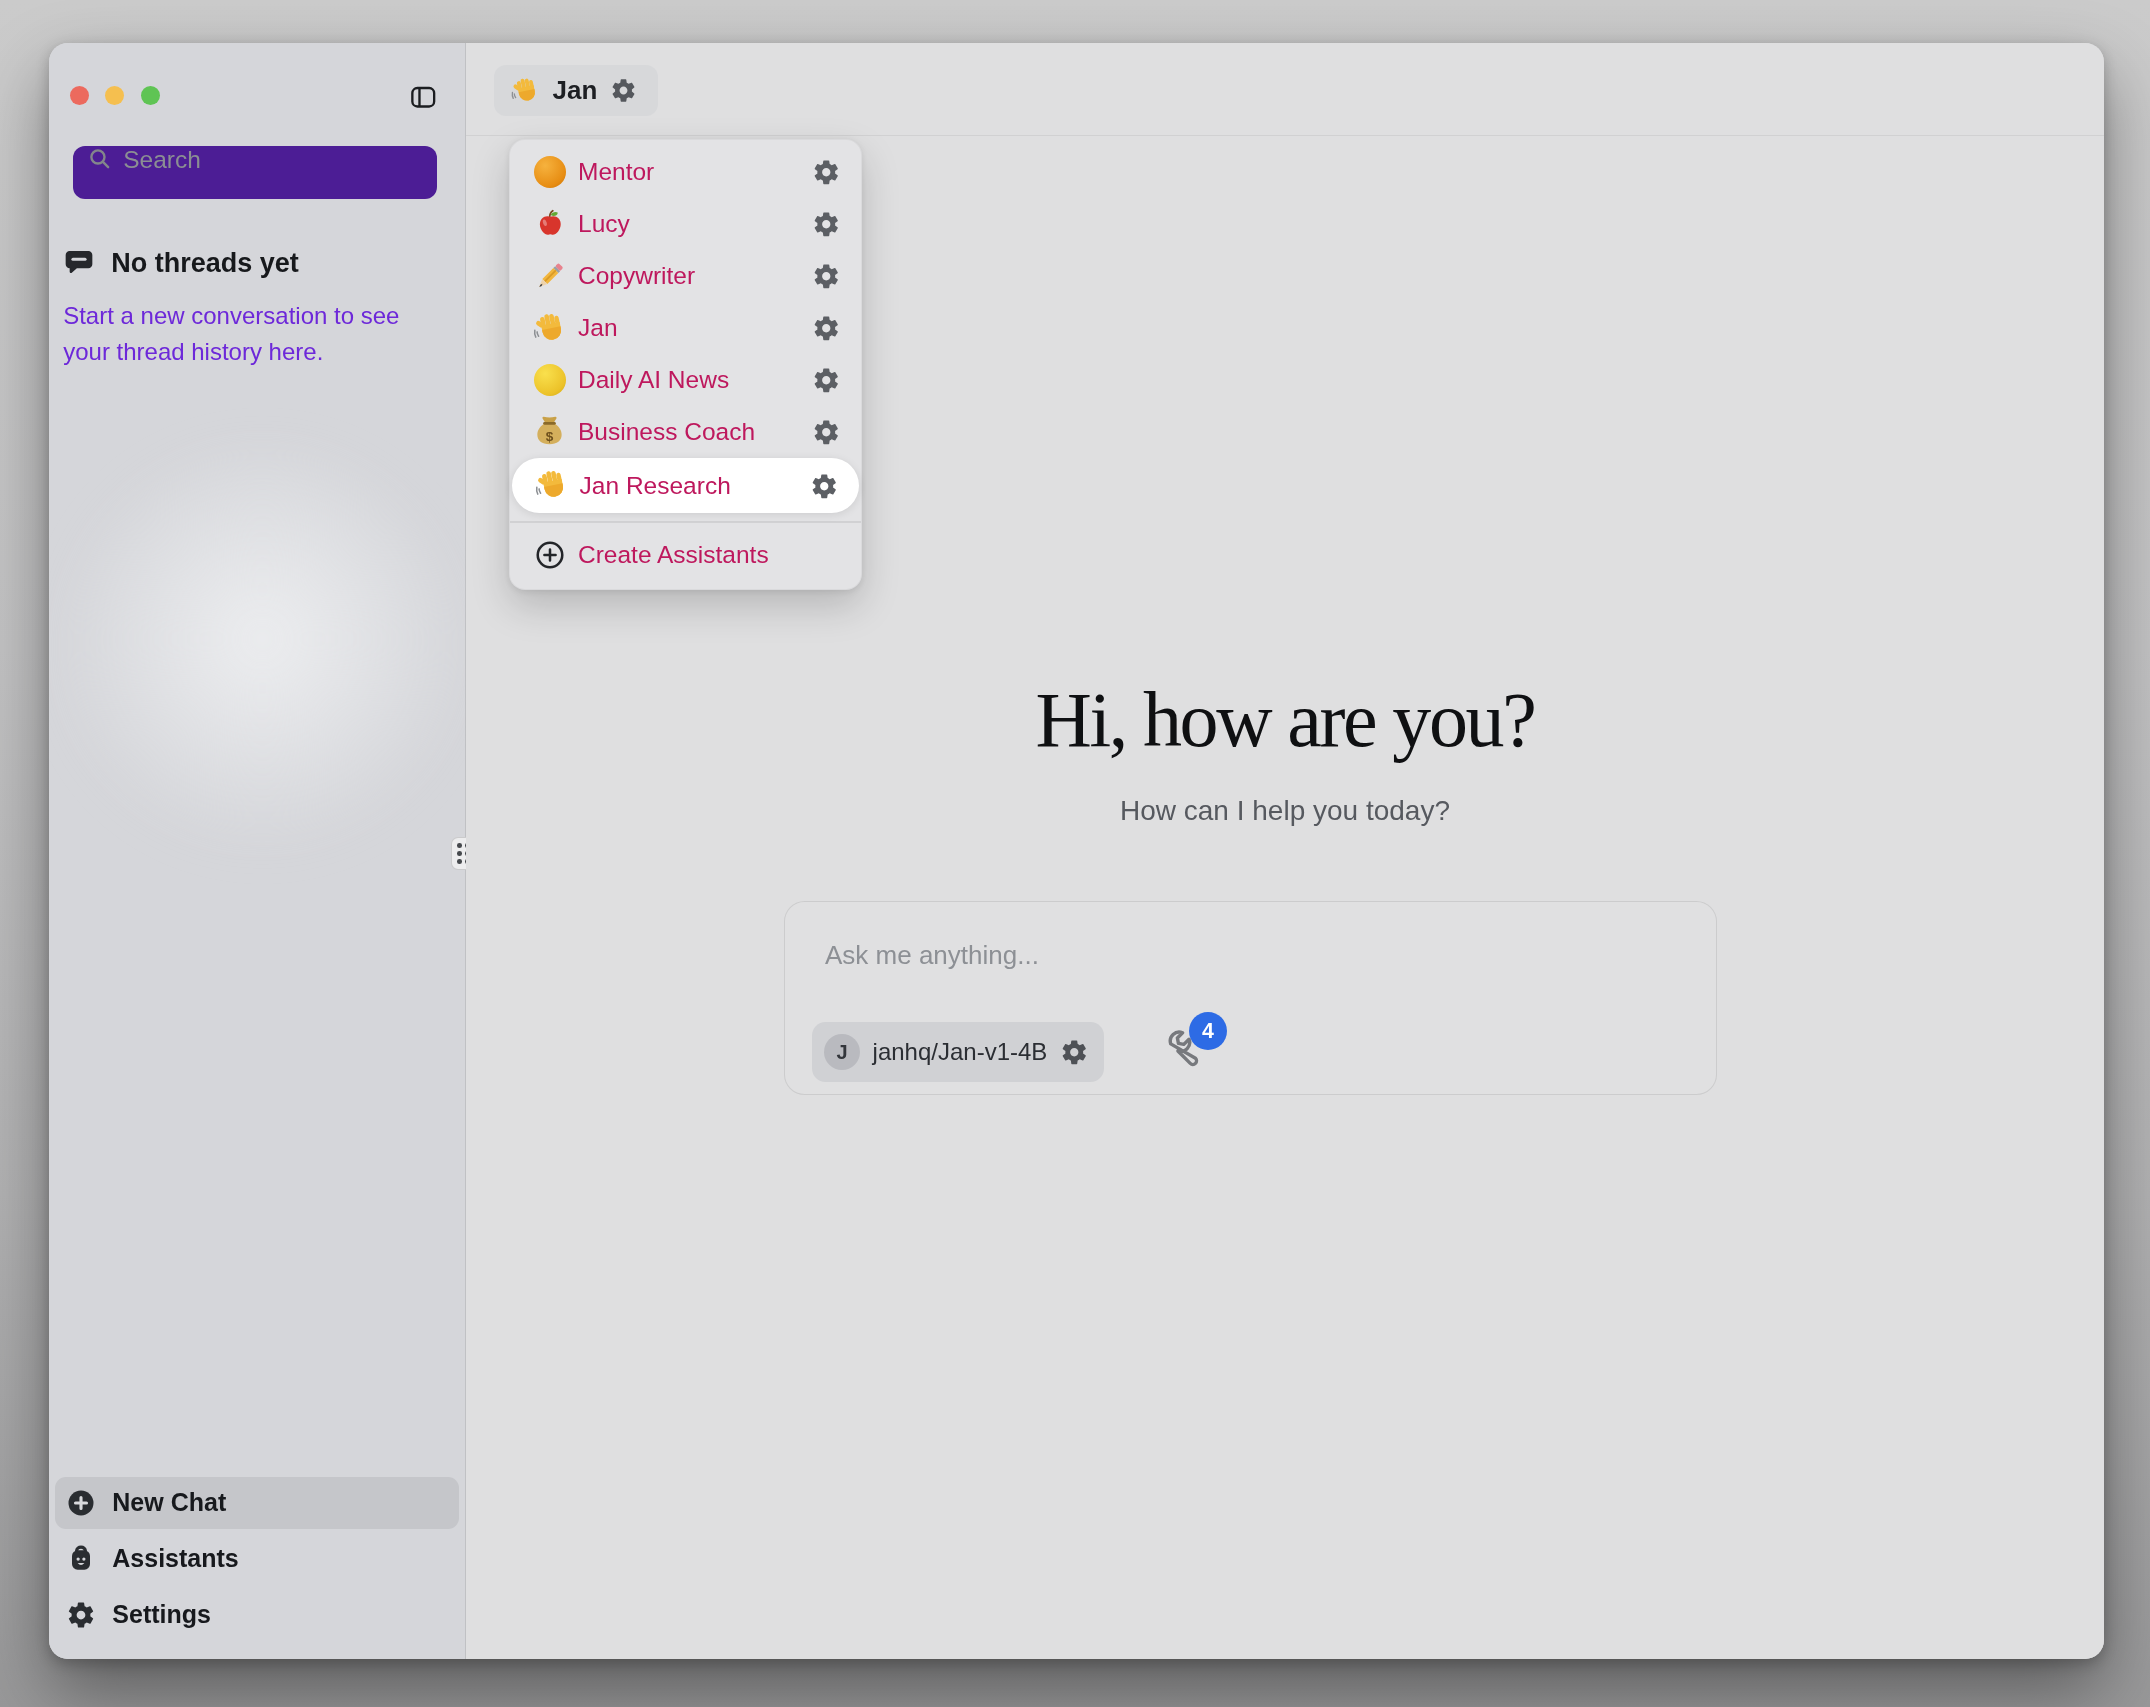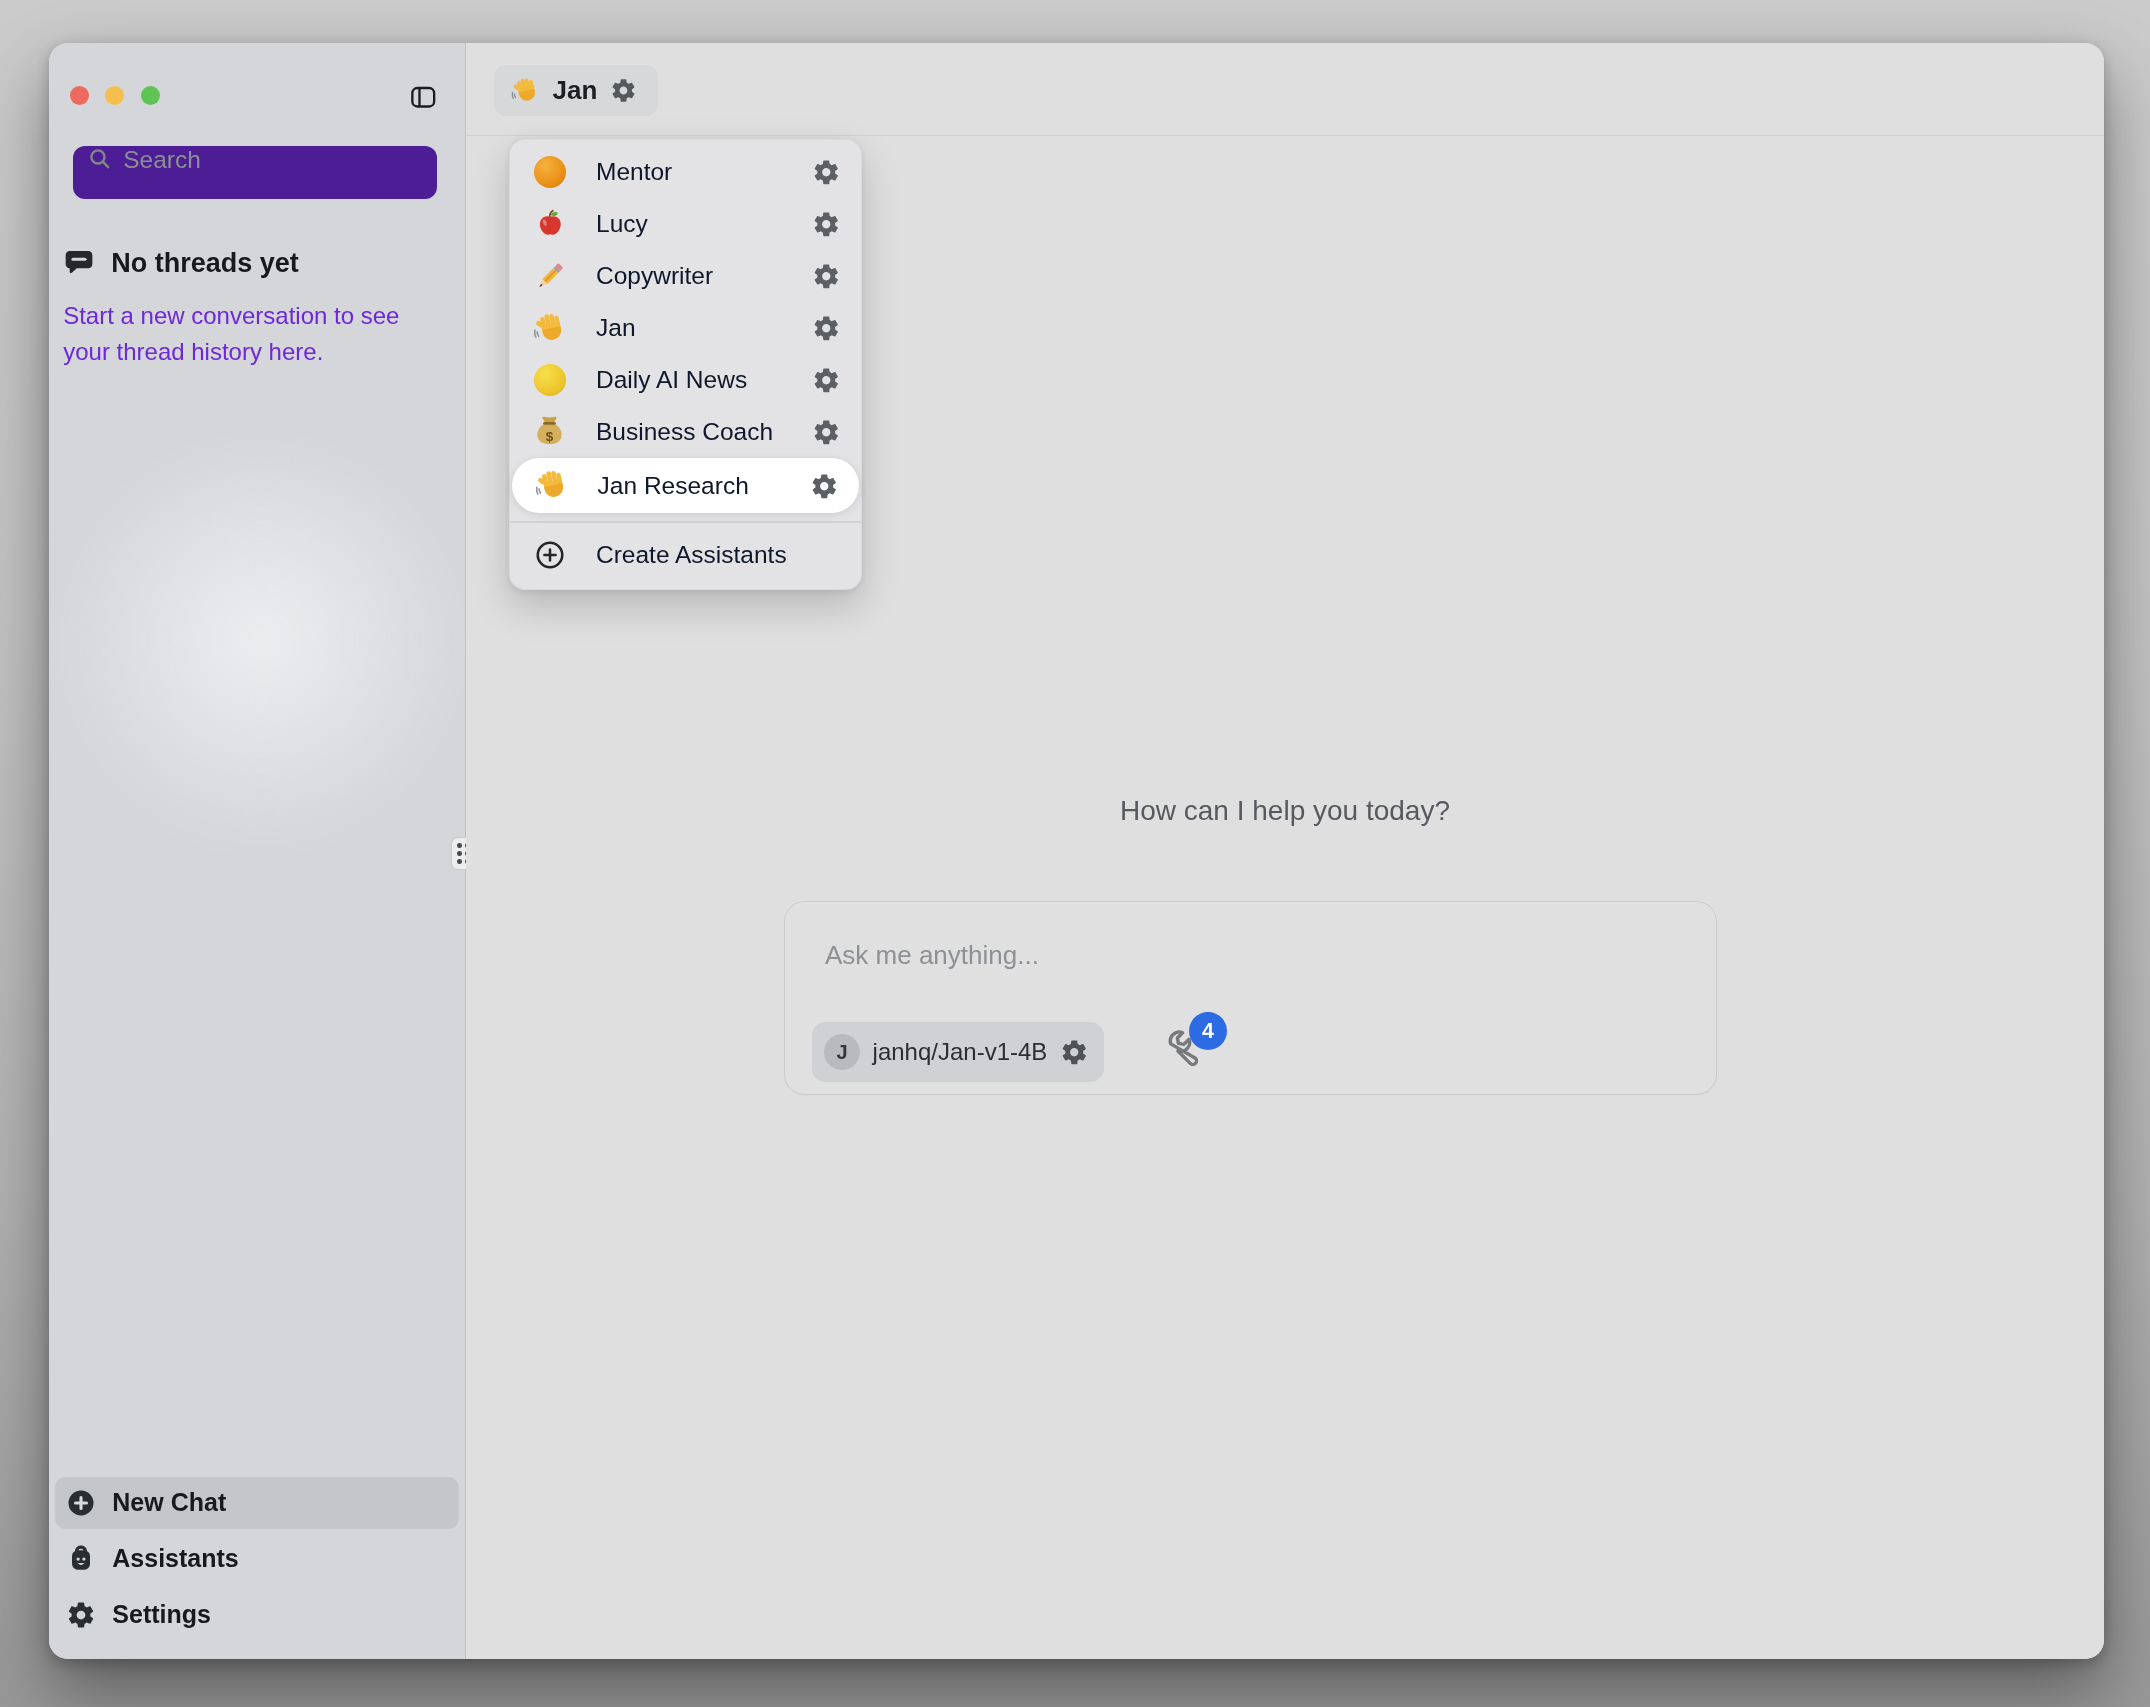--- a/index.html
+++ b/index.html
@@ -80,21 +80,21 @@
   .menu-item {
     position:relative; height:52px; display:flex; align-items:center;
     padding:0 20.6px 0 22px;
   }
   .menu-item.highlight {
     background:#ffffff; border-radius:28.5px; height:55px; margin:0 1.6px;
     box-shadow:0 1.6px 8px rgba(0,0,0,.10);
   }
   .menu-item .micon { width:35px; height:35px; display:flex; align-items:center; justify-content:center; flex:0 0 auto; }
   .menu-item .micon svg { width:35px; height:35px; }
-  .menu-item .mlabel { margin-left:29px; font-size:24.5px; font-weight:500; color:#0f172a; flex:1; }
+  .menu-item .mlabel { margin-left:11px; font-size:24.5px; font-weight:500; color:#be185d; flex:1; }
   .menu-item .gear { width:28.5px; height:28.5px; color:#5c5f64; flex:0 0 auto; }
   .menu-sep { height:1.6px; background:rgba(0,0,0,.08); margin:8px 0 6.3px 0; }
   .menu-item .micon.outline { color:#232529; }
   .dot { width:32px; height:32px; border-radius:50%; }
   .dot.orange { background:radial-gradient(circle at 35% 30%, #f6b23e, #e78d13 68%, #c77006); }
   .dot.yellow { background:radial-gradient(circle at 35% 30%, #f9e04d, #ecc229 68%, #cda511); }
   
   .greet-title {
     position:absolute; left:0; right:0; top:632px; text-align:center;
     font-family:"Liberation Serif","DejaVu Serif",serif;
@@ -371,20 +371,21 @@
       <div class="menu-item">
         <span class="micon outline">
             <svg viewBox="0 0 24 24" style="width:32px;height:32px">
               <use href="#i-plus-circle-o"></use>
             </svg>
           </span>
         <span class="mlabel">Create Assistants</span>
       </div>
     </div>
 
+    <div class="greet-title">Hi, how are you?</div>
     <div class="greet-sub">How can I help you today?</div>
 
     <div class="composer">
       <span class="ph">Ask me anything...</span>
       <div class="model-pill">
         <span class="avatar">J</span>
         <span class="mname">janhq/Jan-v1-4B</span>
         <svg class="gear" viewBox="0 0 24 24">
             <use href="#i-gear"></use>
           </svg>

